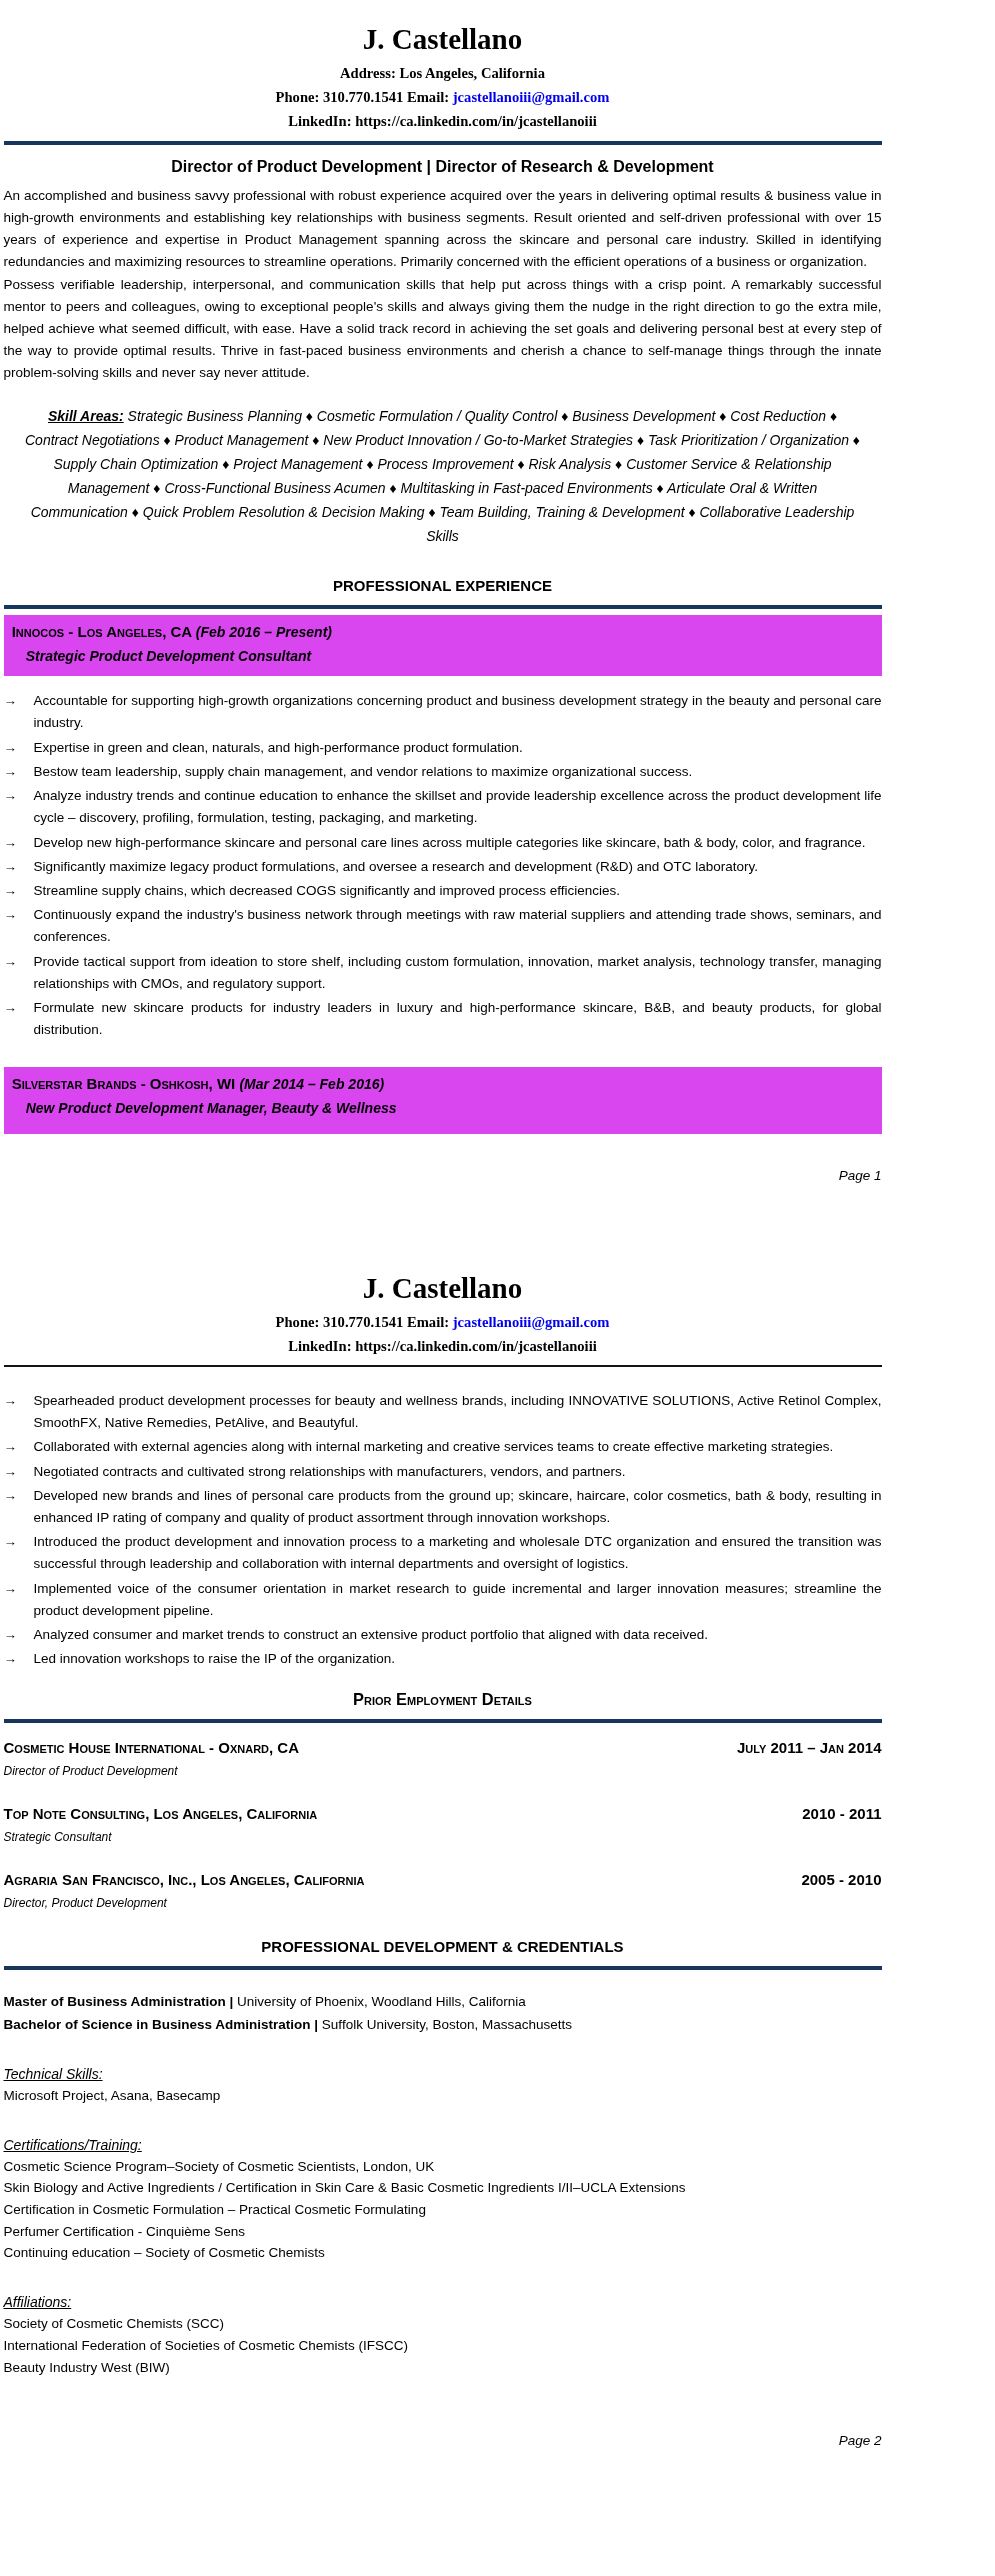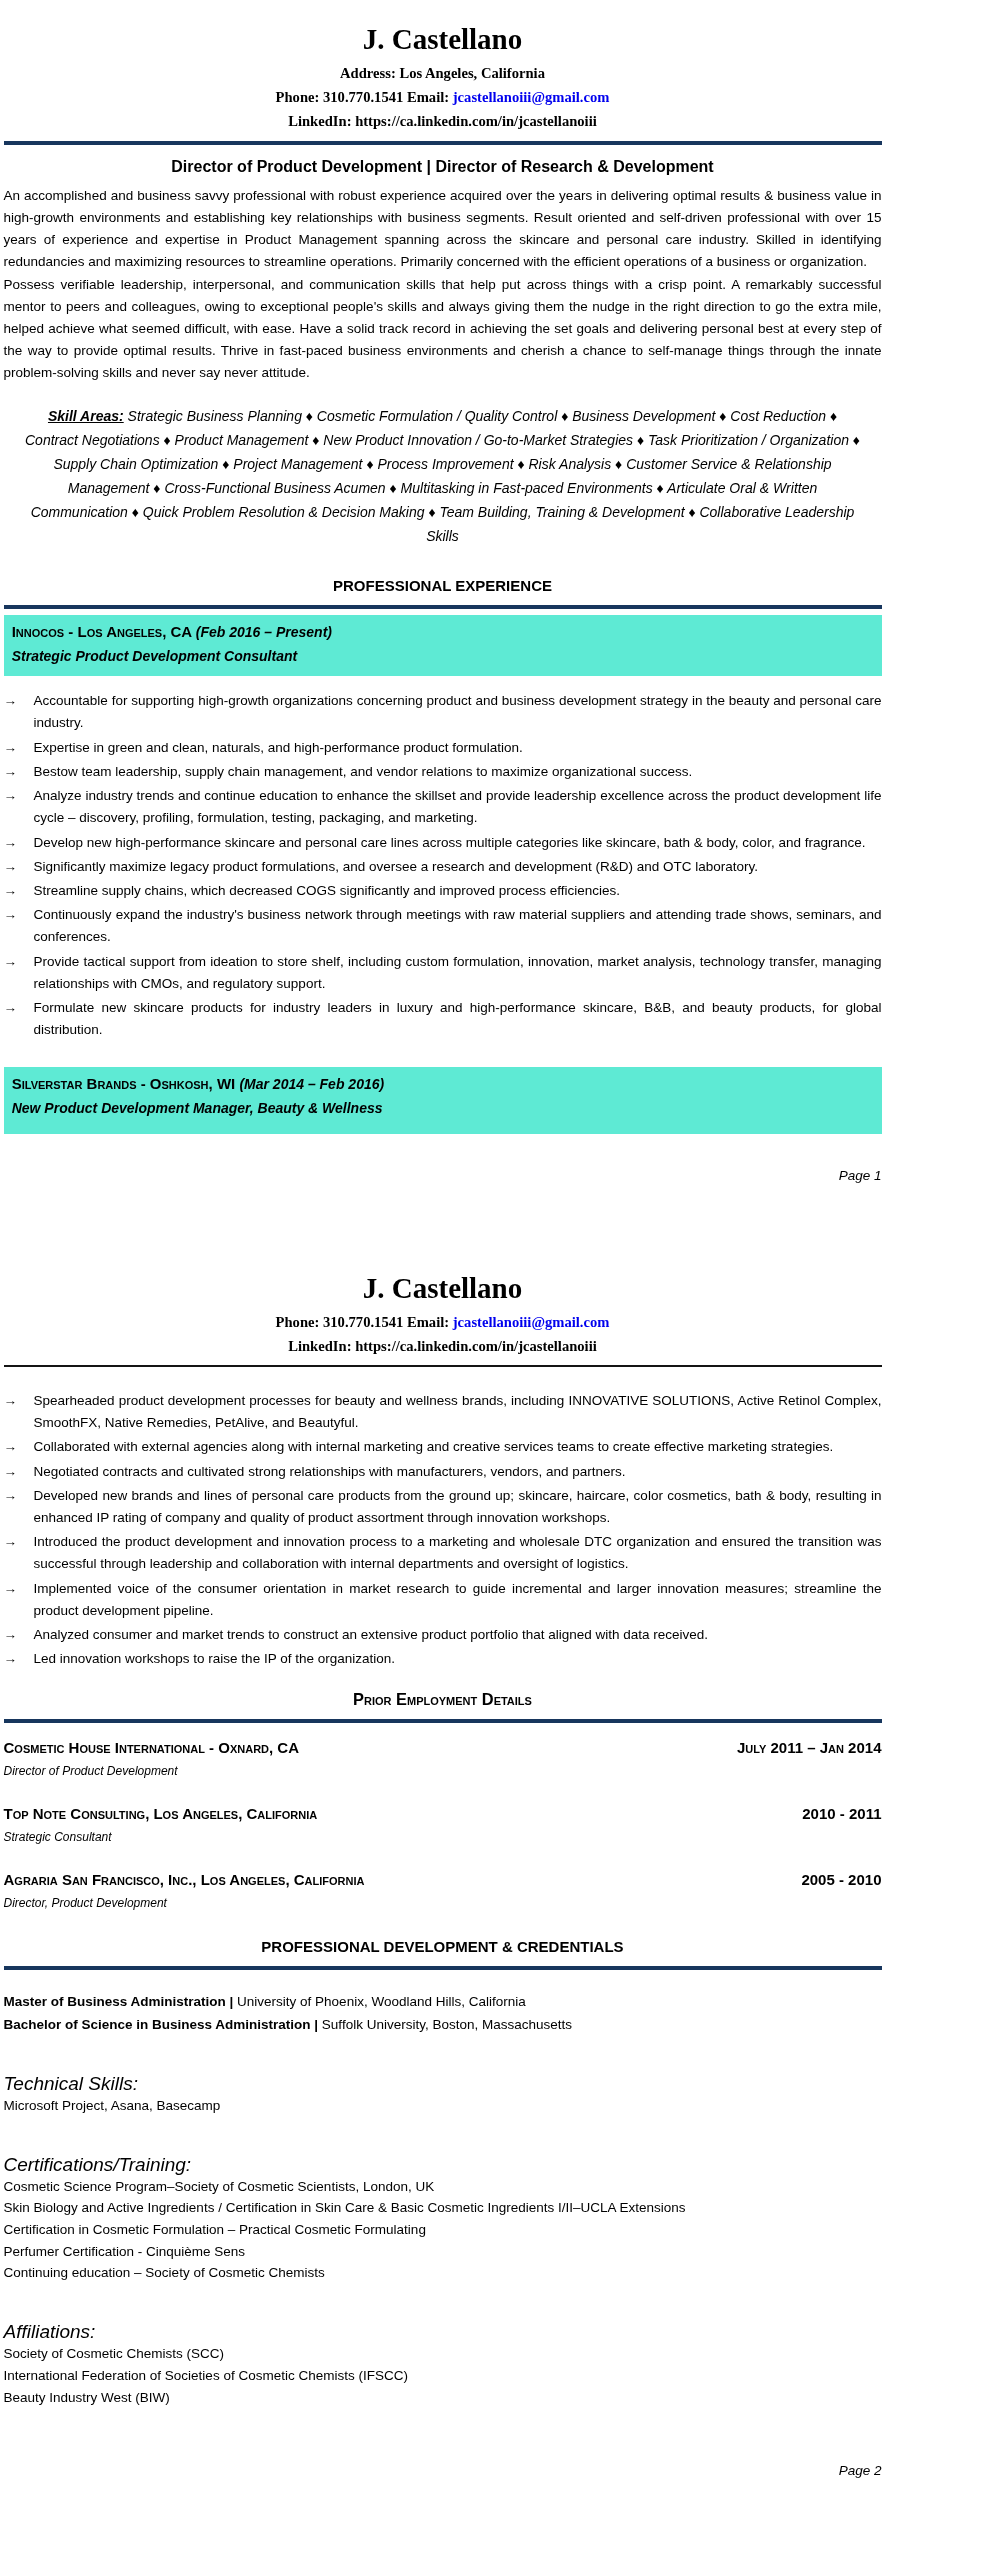--- a/index.html
+++ b/index.html
@@ -42,29 +42,29 @@
   }
   .skills-label{font-weight:bold;text-decoration:underline;}
 
   h2.section-heading{
     font-size:15px;font-weight:bold;text-align:center;margin:26px 0 0 0;line-height:23.4px;
   }
   h2.sc-heading{font-variant:small-caps;font-size:16.4px;}
 
   
   .jobblock{
-    background:#5eead4;margin-top:5.9px;padding:5.9px 9.4px 8.2px 8.2px;
+    background:#d946ef;margin-top:5.9px;padding:5.9px 9.4px 8.2px 8.2px;
   }
   .jobblock.silver{margin-top:26px;padding-bottom:14px;}
   .company{
     font-variant:small-caps;font-weight:bold;font-size:15px;line-height:21.7px;
   }
   .jobdates{font-weight:bold;font-style:italic;font-size:14px;}
   .jobtitle{
-    font-weight:bold;font-style:italic;font-size:14px;line-height:21.7px;margin-top:3.5px;
+    font-weight:bold;font-style:italic;font-size:14px;line-height:21.7px;margin-top:3.5px;margin-left:14px;
   }
 
   
   .bullets{margin-top:14px;}
   .bullet{display:flex;margin-bottom:2.3px;}
   .arrow{
     width:30px;flex:none;font-size:13.5px;line-height:22px;
   }
   .btext{flex:1;font-size:13.5px;line-height:22px;text-align:justify;}
 
@@ -75,21 +75,21 @@
   .priordates{
     font-variant:small-caps;font-weight:bold;font-size:15px;line-height:21.7px;white-space:nowrap;
   }
   .priortitle{font-style:italic;font-size:12px;line-height:22px;margin-top:1.2px;}
 
   
   .education{margin-top:20px;}
   .edu-line{font-size:13.5px;line-height:23px;}
   .edu-degree{font-weight:bold;}
   .group-label{
-    font-style:italic;font-size:19px;line-height:22px;margin-top:37px;
+    font-style:italic;text-decoration:underline;font-size:14px;line-height:22px;margin-top:27px;
   }
   .plain-line{font-size:13.5px;line-height:22px;}
   .cred-list .plain-line{line-height:21.7px;}
 
   .pagenum{
     font-style:italic;font-size:13.5px;text-align:right;line-height:17.6px;
   }
   .page1 .pagenum{margin-top:33px;}
   .page2 .pagenum{margin-top:54px;}
 </style>

